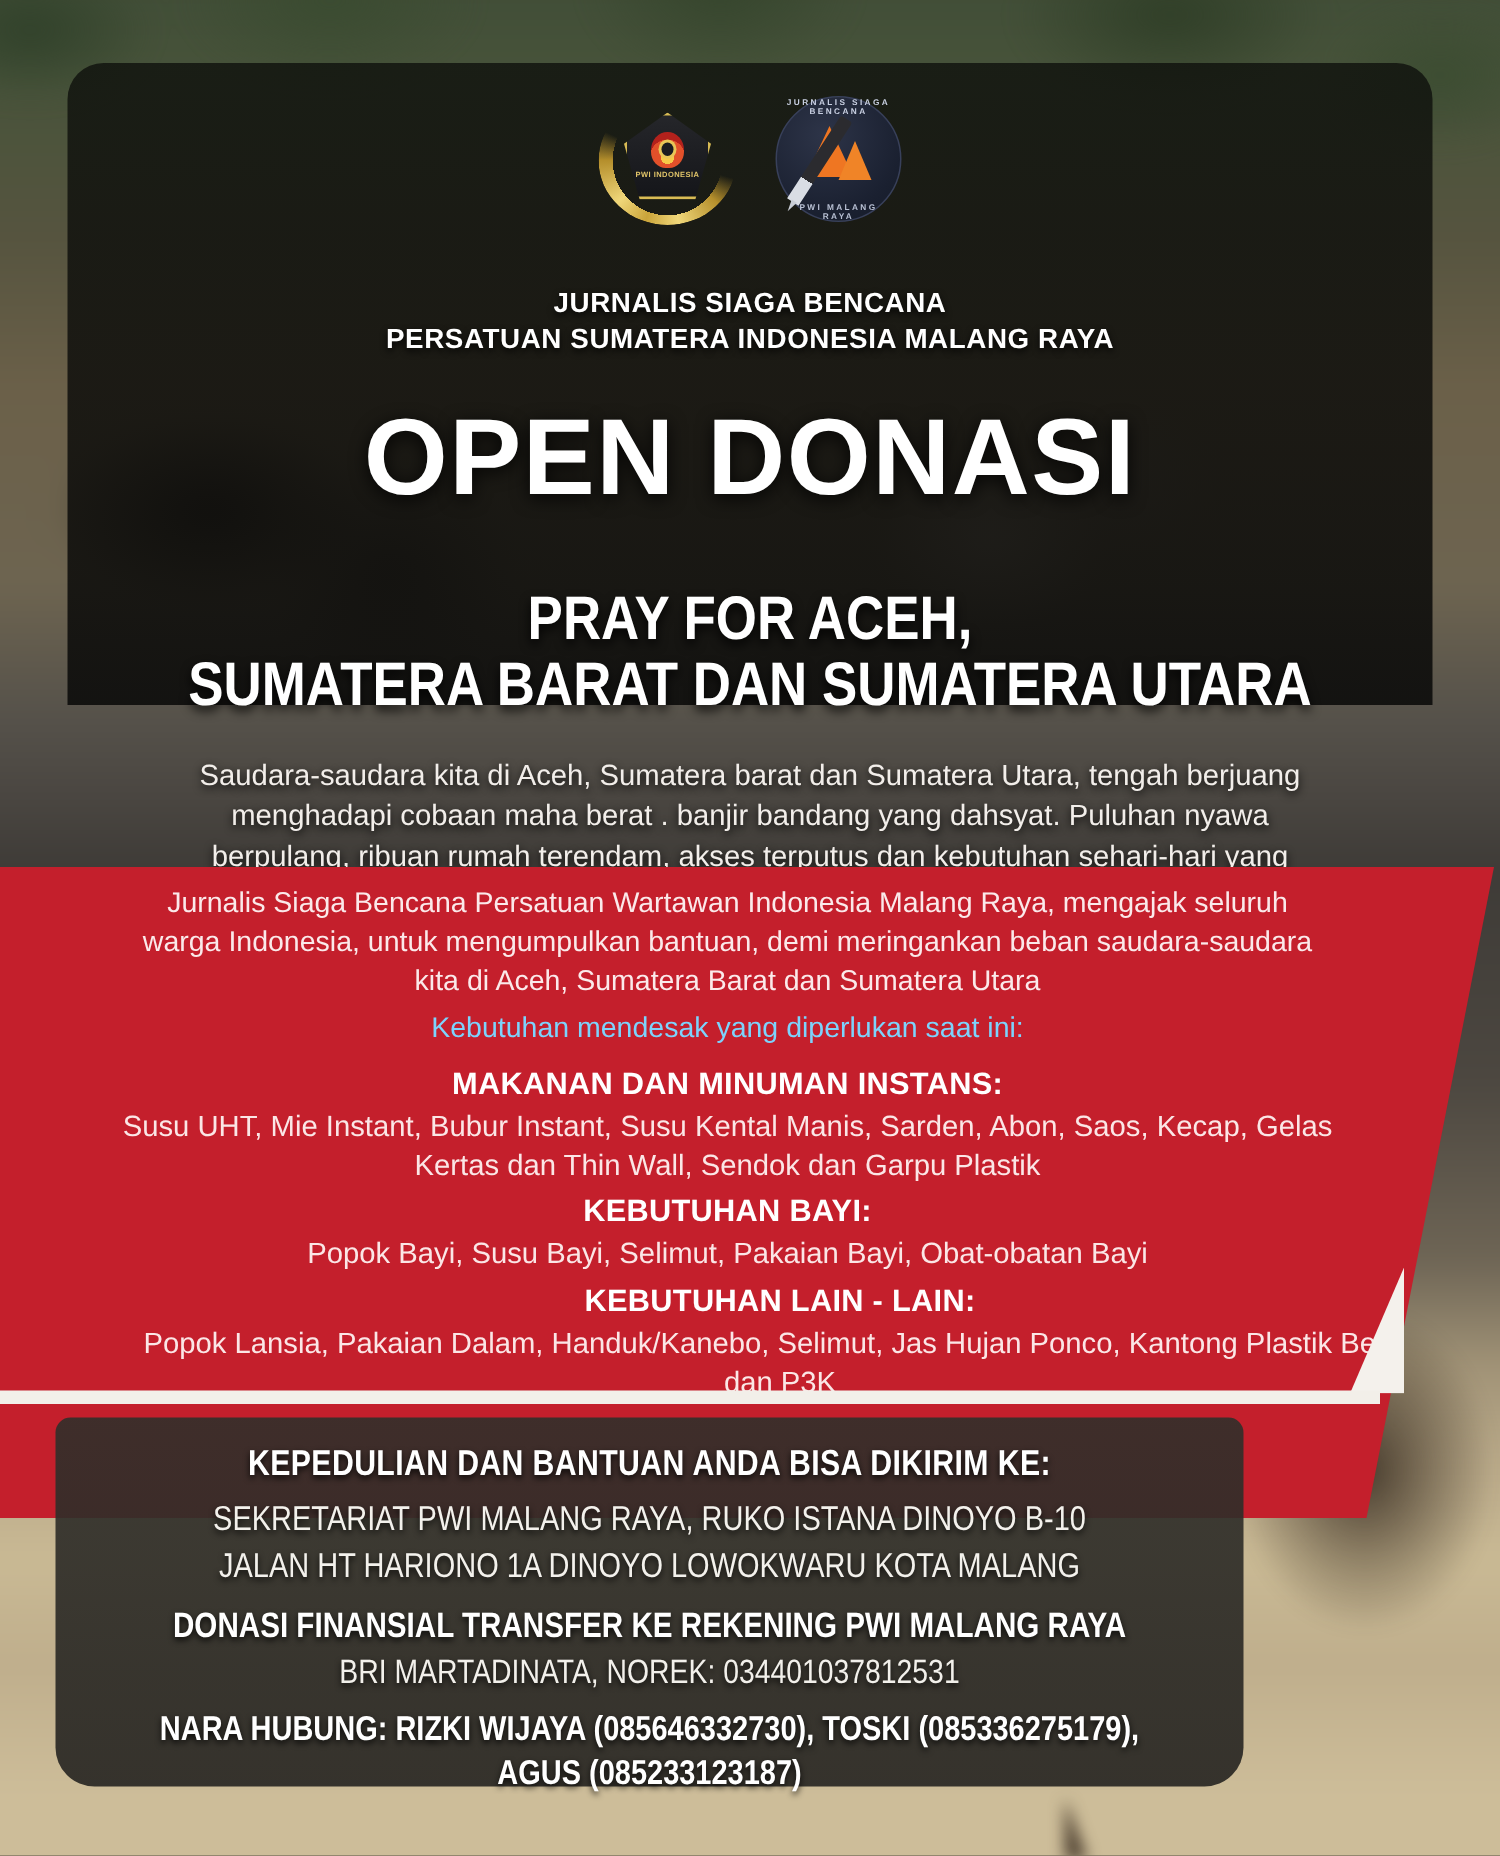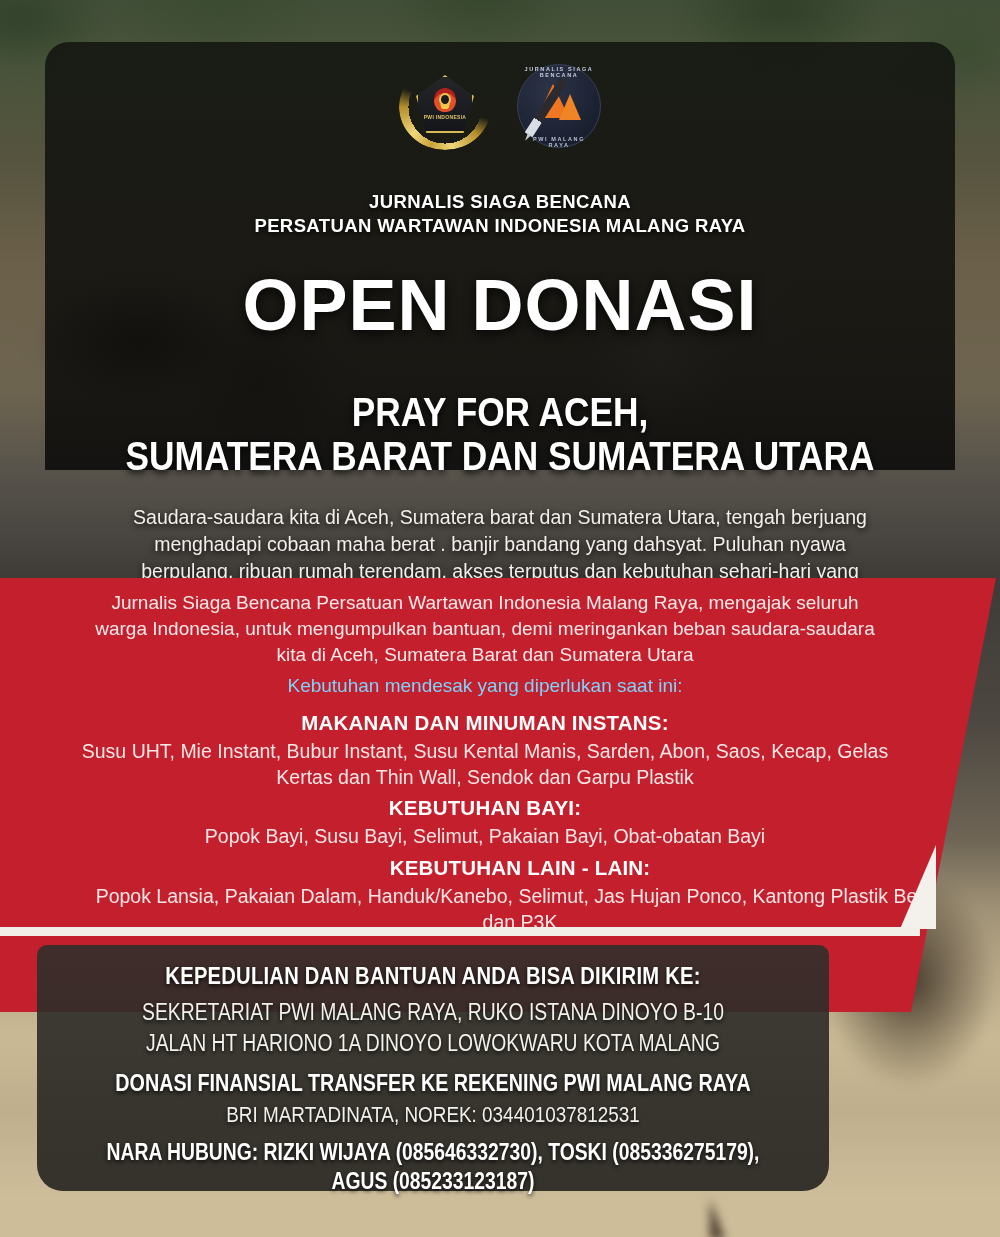--- a/index.html
+++ b/index.html
@@ -263,21 +263,21 @@
         <div class="chev-a"></div>
         <div class="chev-b"></div>
         <div class="pen"></div>
         <div class="jsb-ring-txt bot">PWI MALANG RAYA</div>
       </div>
 
     </div>
 
     <div class="org-name">
       <div>JURNALIS SIAGA BENCANA</div>
-      <div>PERSATUAN WARTAWAN INDONESIA MALANG RAYA</div>
+      <div>PERSATUAN SUMATERA INDONESIA MALANG RAYA</div>
     </div>
 
     <div class="title-main">OPEN DONASI</div>
 
     <div class="title-sub">
       <div>PRAY FOR ACEH,</div>
       <div>SUMATERA BARAT DAN SUMATERA UTARA</div>
     </div>
 
     <div class="intro-para">Saudara-saudara kita di Aceh, Sumatera barat dan Sumatera Utara, tengah berjuang menghadapi cobaan maha berat . banjir bandang yang dahsyat. Puluhan nyawa berpulang, ribuan rumah terendam, akses terputus dan kebutuhan sehari-hari yang mendesak terus meningkat.</div>

